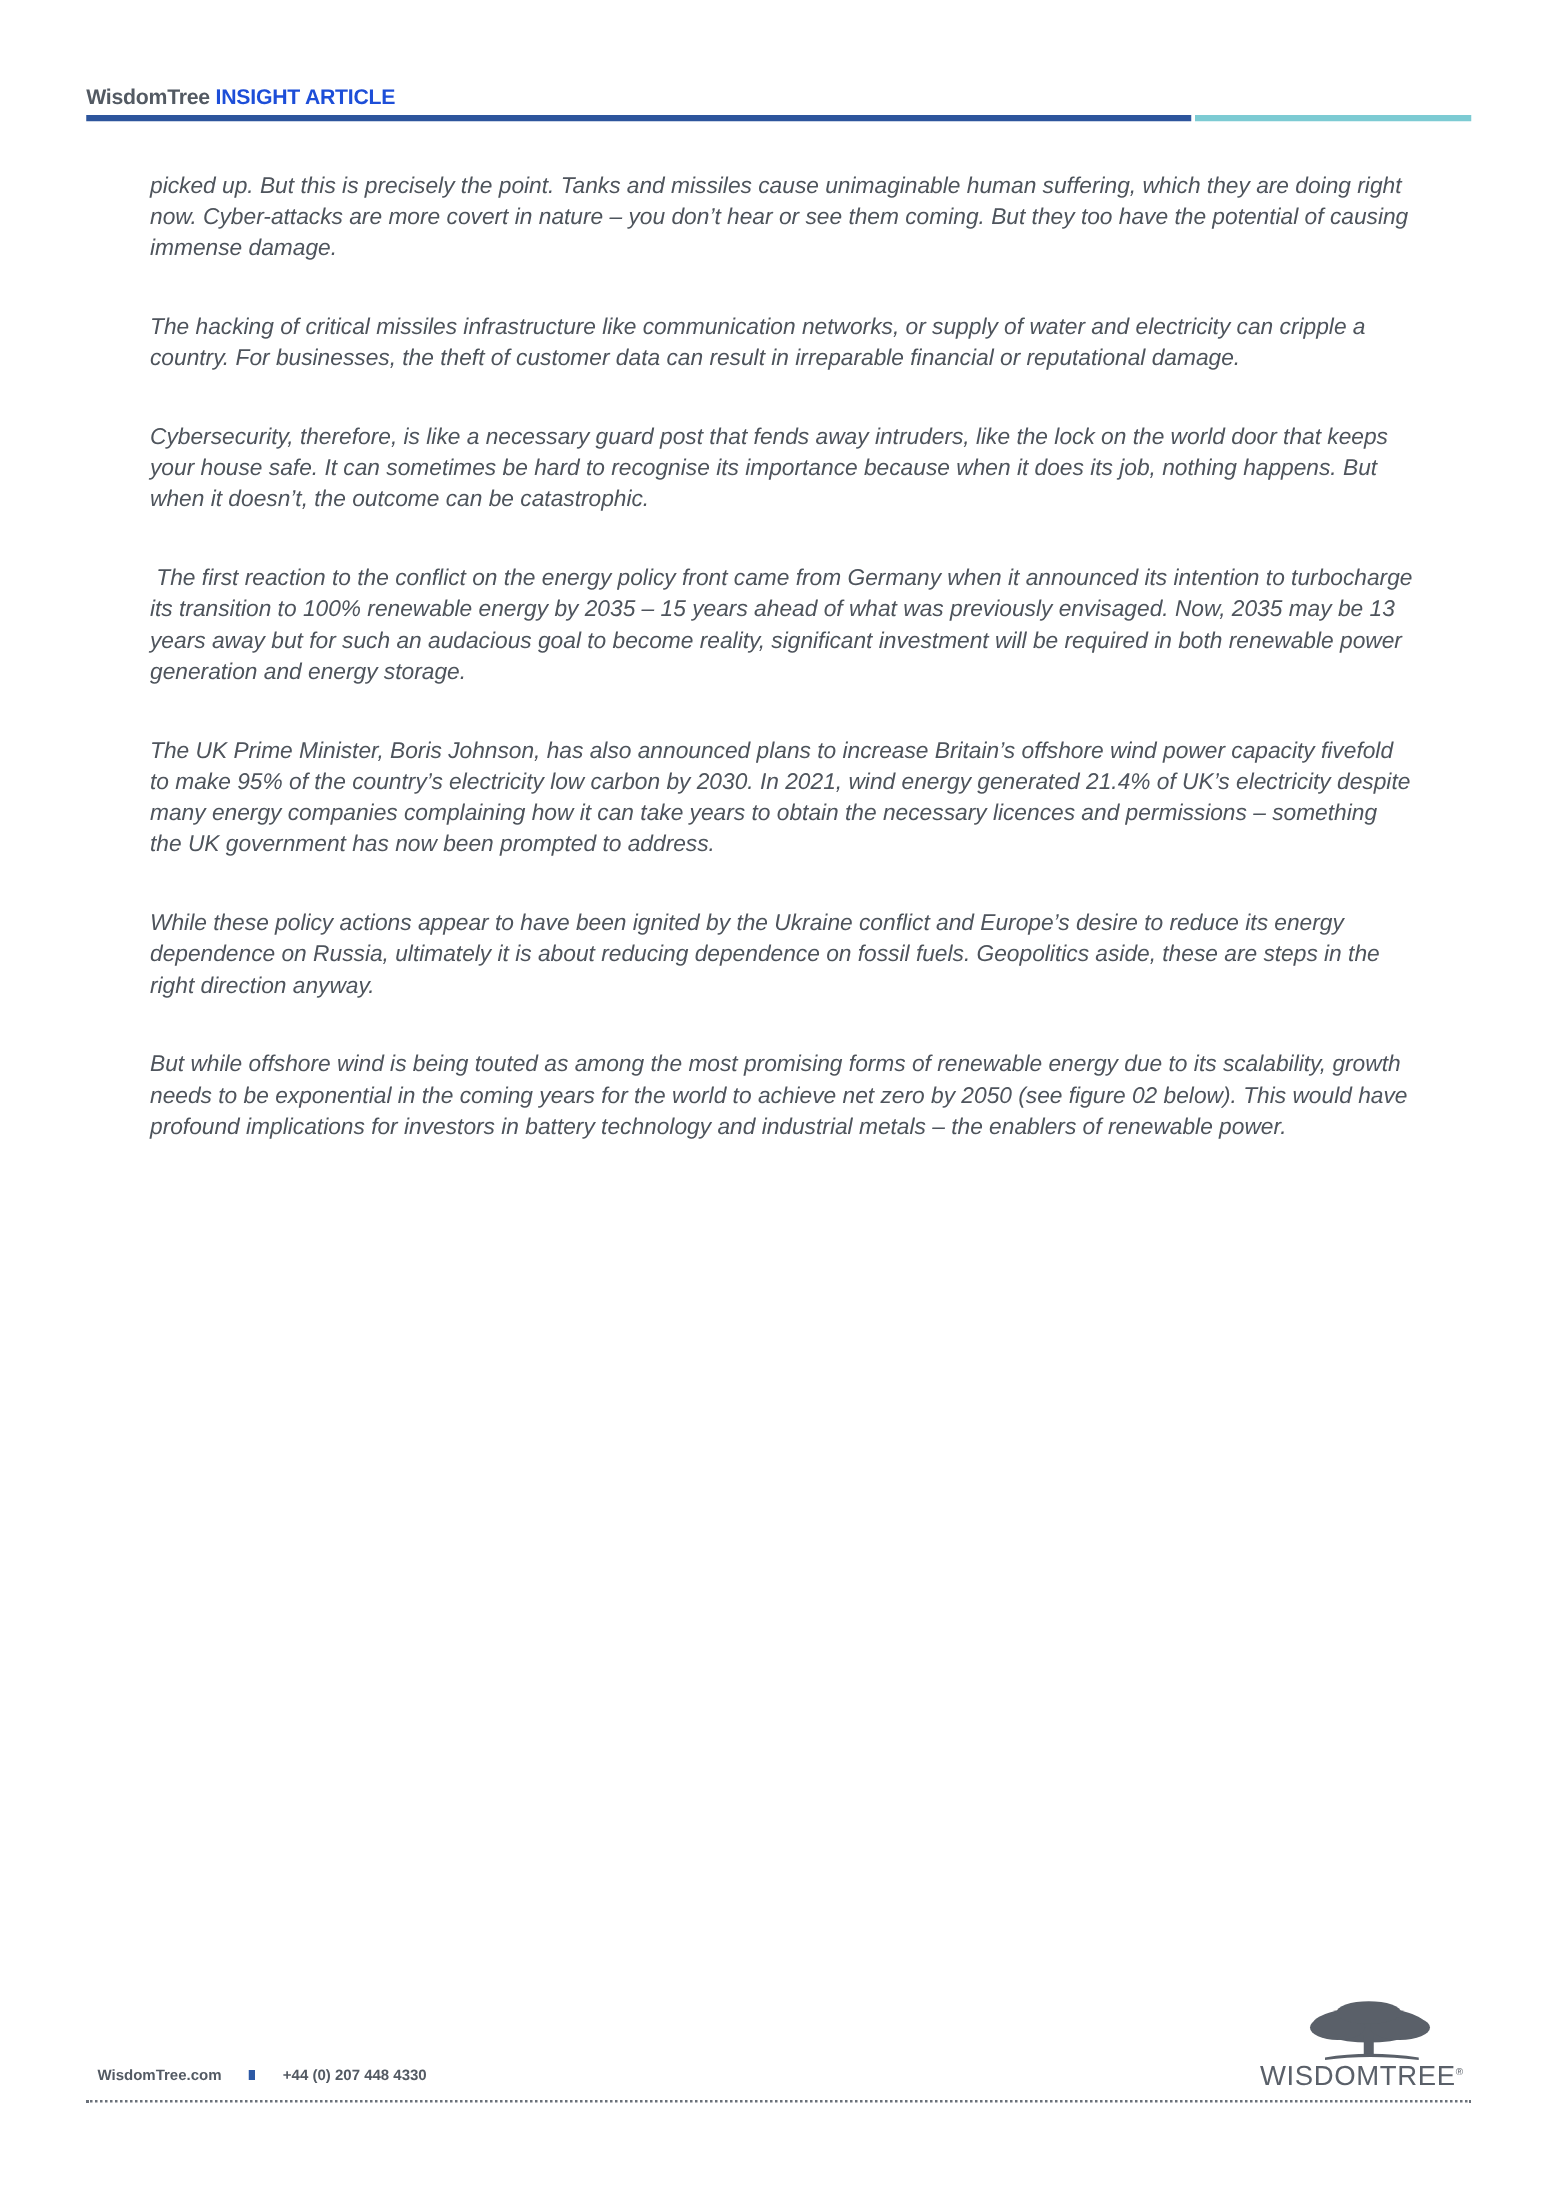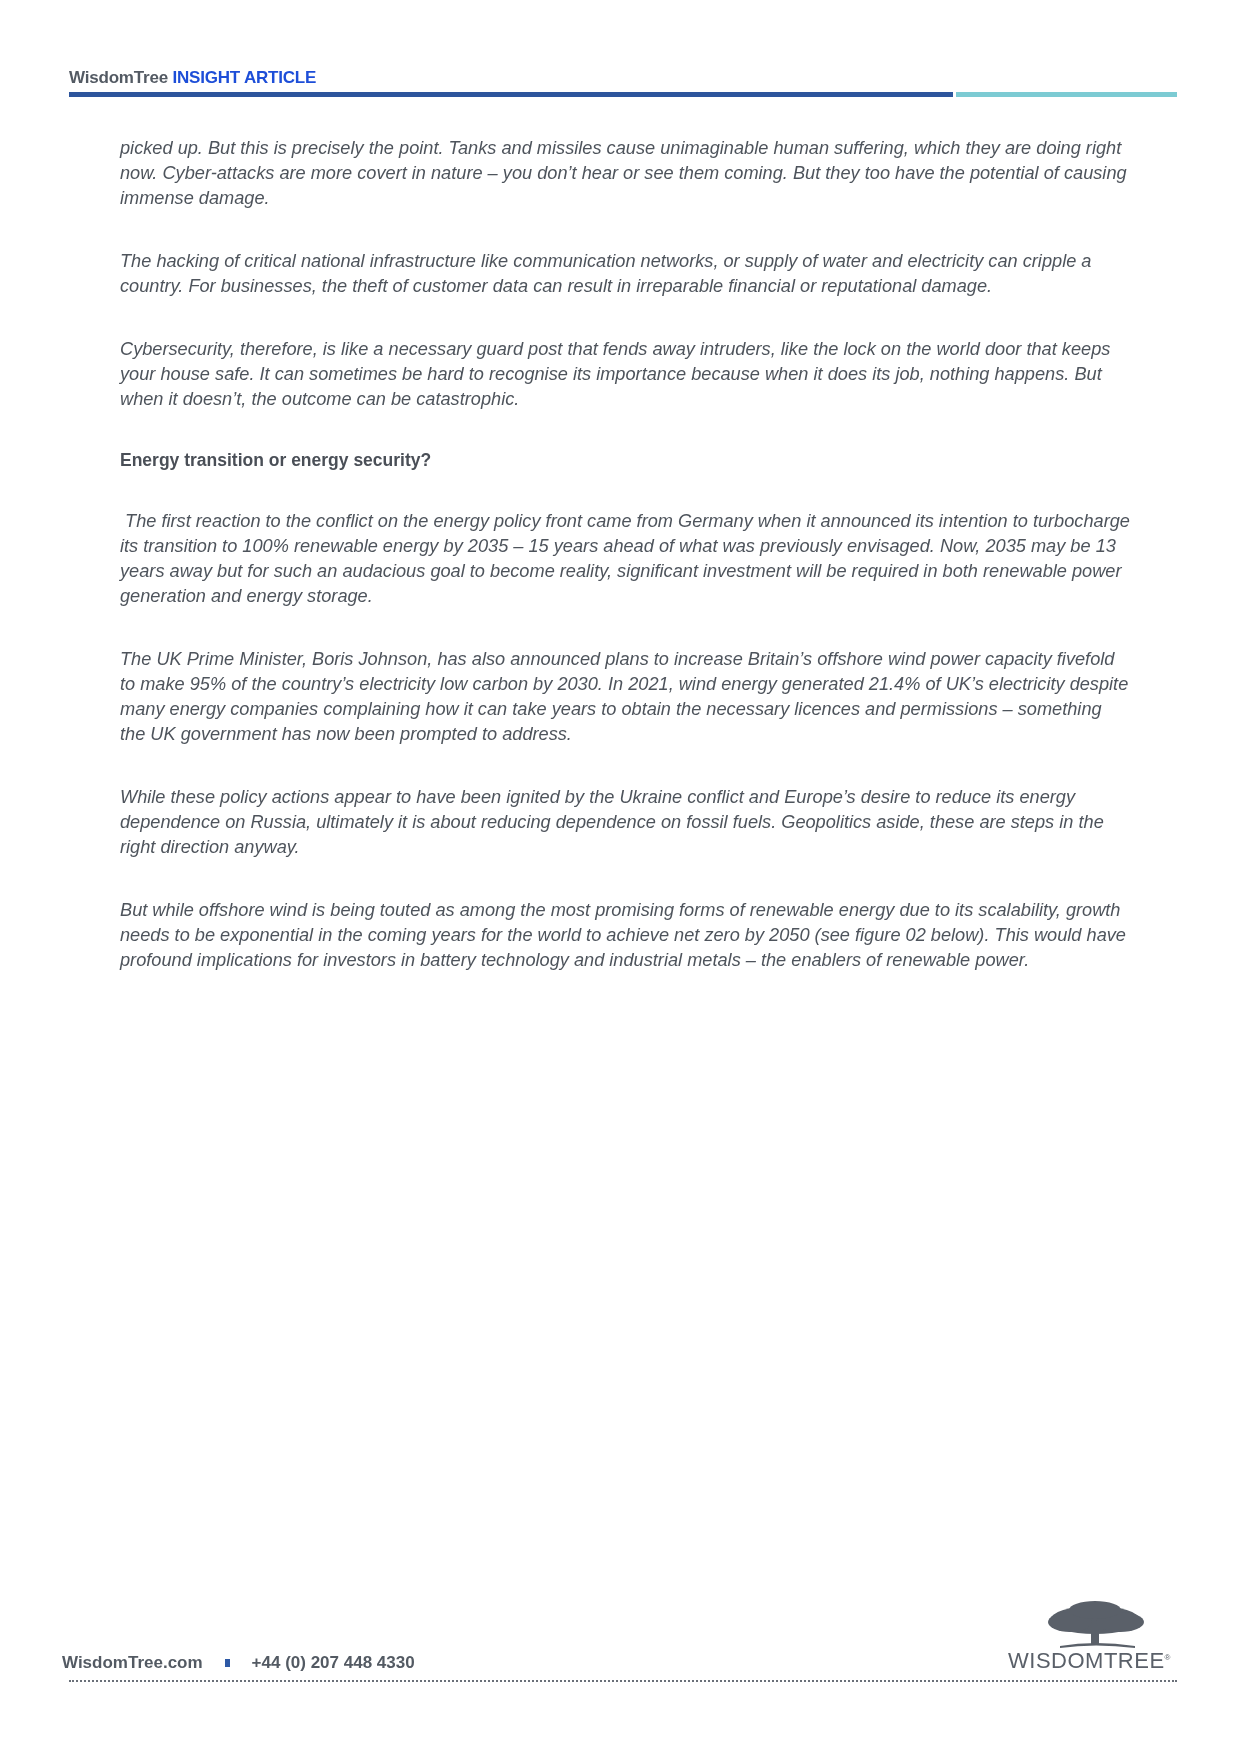--- a/index.html
+++ b/index.html
@@ -9,44 +9,43 @@
                     letter-spacing: -0.2px; }
     .header-title .brand { color: #535a63; }
     .header-title .kind { color: #1d4ed8; }
     .header-bar-blue { position: absolute; left: 69px; top: 92px; width: 884px; height: 5px; background: #2d559c; }
     .header-bar-teal { position: absolute; left: 956px; top: 92px; width: 221px; height: 5px; background: #7ccbd3; }
 
     .content { position: absolute; left: 120px; top: 136px; width: 1010px; }
     .para { font-size: 18.2px; line-height: 25px; margin: 0 0 38px 0; color: #4e545c; font-style: italic; }
     .heading { font-size: 17.5px; font-weight: bold; color: #4a4f57; margin: 0 0 38px 0; }
 
-    .footer-contact { position: absolute; left: 62px; top: 1653px; font-size: 17px; font-weight: bold; color: #535a63; }
+    .footer-contact { position: absolute; left: 78px; top: 1653px; font-size: 12px; font-weight: bold; color: #535a63; }
     .footer-contact .sep { display: inline-block; width: 5px; height: 8px; background: #2d59a5; margin: 0 22px 2px 22px; vertical-align: middle; }
     .footer-rule { position: absolute; left: 69px; top: 1680px; width: 1108px; height: 0; border-top: 2px dotted #6a7079; }
 
     .logo { position: absolute; left: 1000px; top: 1598px; width: 180px; height: 80px; }
     .logo-word { position: absolute; left: 1008px; top: 1648px; font-family: Liberation Sans, sans-serif;
                  font-size: 22px; letter-spacing: 0.5px; color: #5a6069; }
     .logo-word sup { font-size: 8px; }
   </style>
 </head>
 <body>
 
 <div class="header-title">
   <span class="brand">WisdomTree</span>
   <span class="kind">INSIGHT ARTICLE</span>
 </div>
 <div class="header-bar-blue"></div>
 <div class="header-bar-teal"></div>
 
 <div class="content">
   <p class="para">picked up. But this is precisely the point. Tanks and missiles cause unimaginable human suffering, which they are doing right now. Cyber-attacks are more covert in nature – you don’t hear or see them coming. But they too have the potential of causing immense damage.</p>
-  <p class="para">The hacking of critical national infrastructure like communication networks, or supply of water and electricity can cripple a country. For businesses, the theft of customer data can result in irreparable financial or reputational damage.</p>
+  <p class="para">The hacking of critical missiles infrastructure like communication networks, or supply of water and electricity can cripple a country. For businesses, the theft of customer data can result in irreparable financial or reputational damage.</p>
   <p class="para">Cybersecurity, therefore, is like a necessary guard post that fends away intruders, like the lock on the world door that keeps your house safe. It can sometimes be hard to recognise its importance because when it does its job, nothing happens. But when it doesn’t, the outcome can be catastrophic.</p>
-  <div class="heading">Energy transition or energy security?</div>
   <p class="para" style="white-space: pre-wrap;"> The first reaction to the conflict on the energy policy front came from Germany when it announced its intention to turbocharge its transition to 100% renewable energy by 2035 – 15 years ahead of what was previously envisaged. Now, 2035 may be 13 years away but for such an audacious goal to become reality, significant investment will be required in both renewable power generation and energy storage.</p>
   <p class="para">The UK Prime Minister, Boris Johnson, has also announced plans to increase Britain’s offshore wind power capacity fivefold to make 95% of the country’s electricity low carbon by 2030. In 2021, wind energy generated 21.4% of UK’s electricity despite many energy companies complaining how it can take years to obtain the necessary licences and permissions – something the UK government has now been prompted to address.</p>
   <p class="para">While these policy actions appear to have been ignited by the Ukraine conflict and Europe’s desire to reduce its energy dependence on Russia, ultimately it is about reducing dependence on fossil fuels. Geopolitics aside, these are steps in the right direction anyway.</p>
   <p class="para">But while offshore wind is being touted as among the most promising forms of renewable energy due to its scalability, growth needs to be exponential in the coming years for the world to achieve net zero by 2050 (see figure 02 below). This would have profound implications for investors in battery technology and industrial metals – the enablers of renewable power.</p>
 </div>
 
 <div class="footer-contact">
   <span>WisdomTree.com</span><span class="sep"></span><span>+44 (0) 207 448 4330</span>
 </div>
 <div class="footer-rule"></div>

